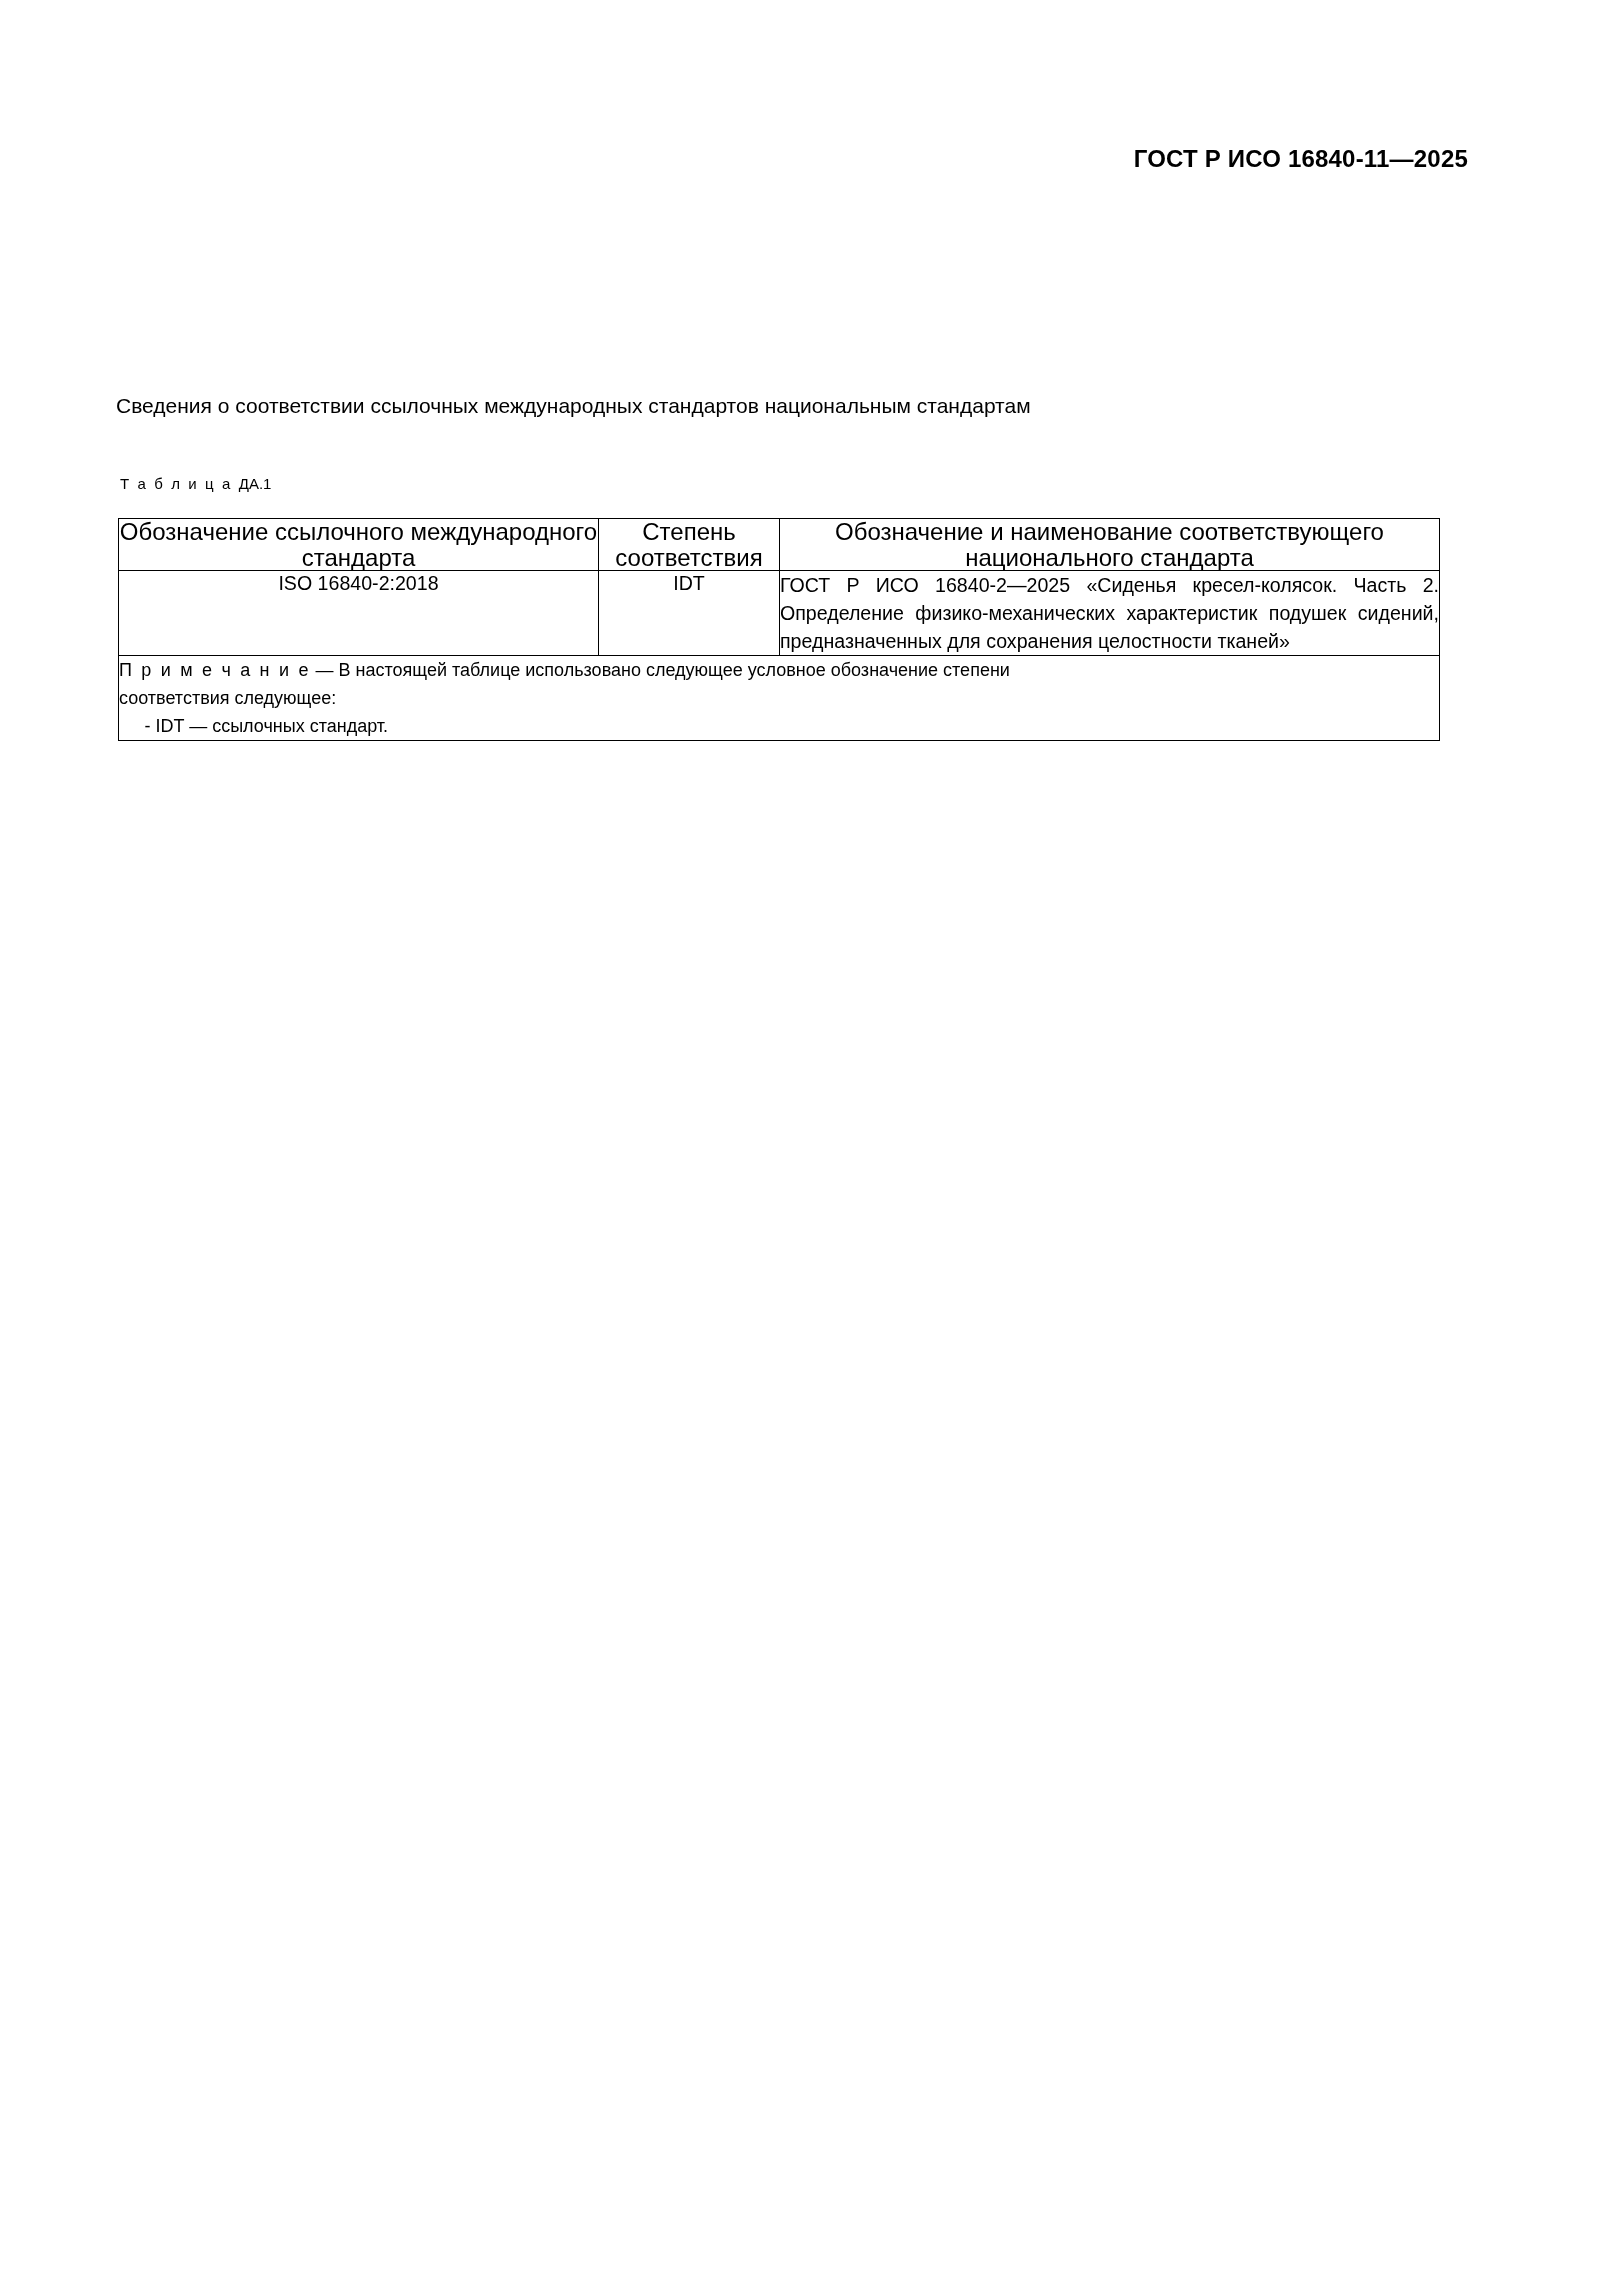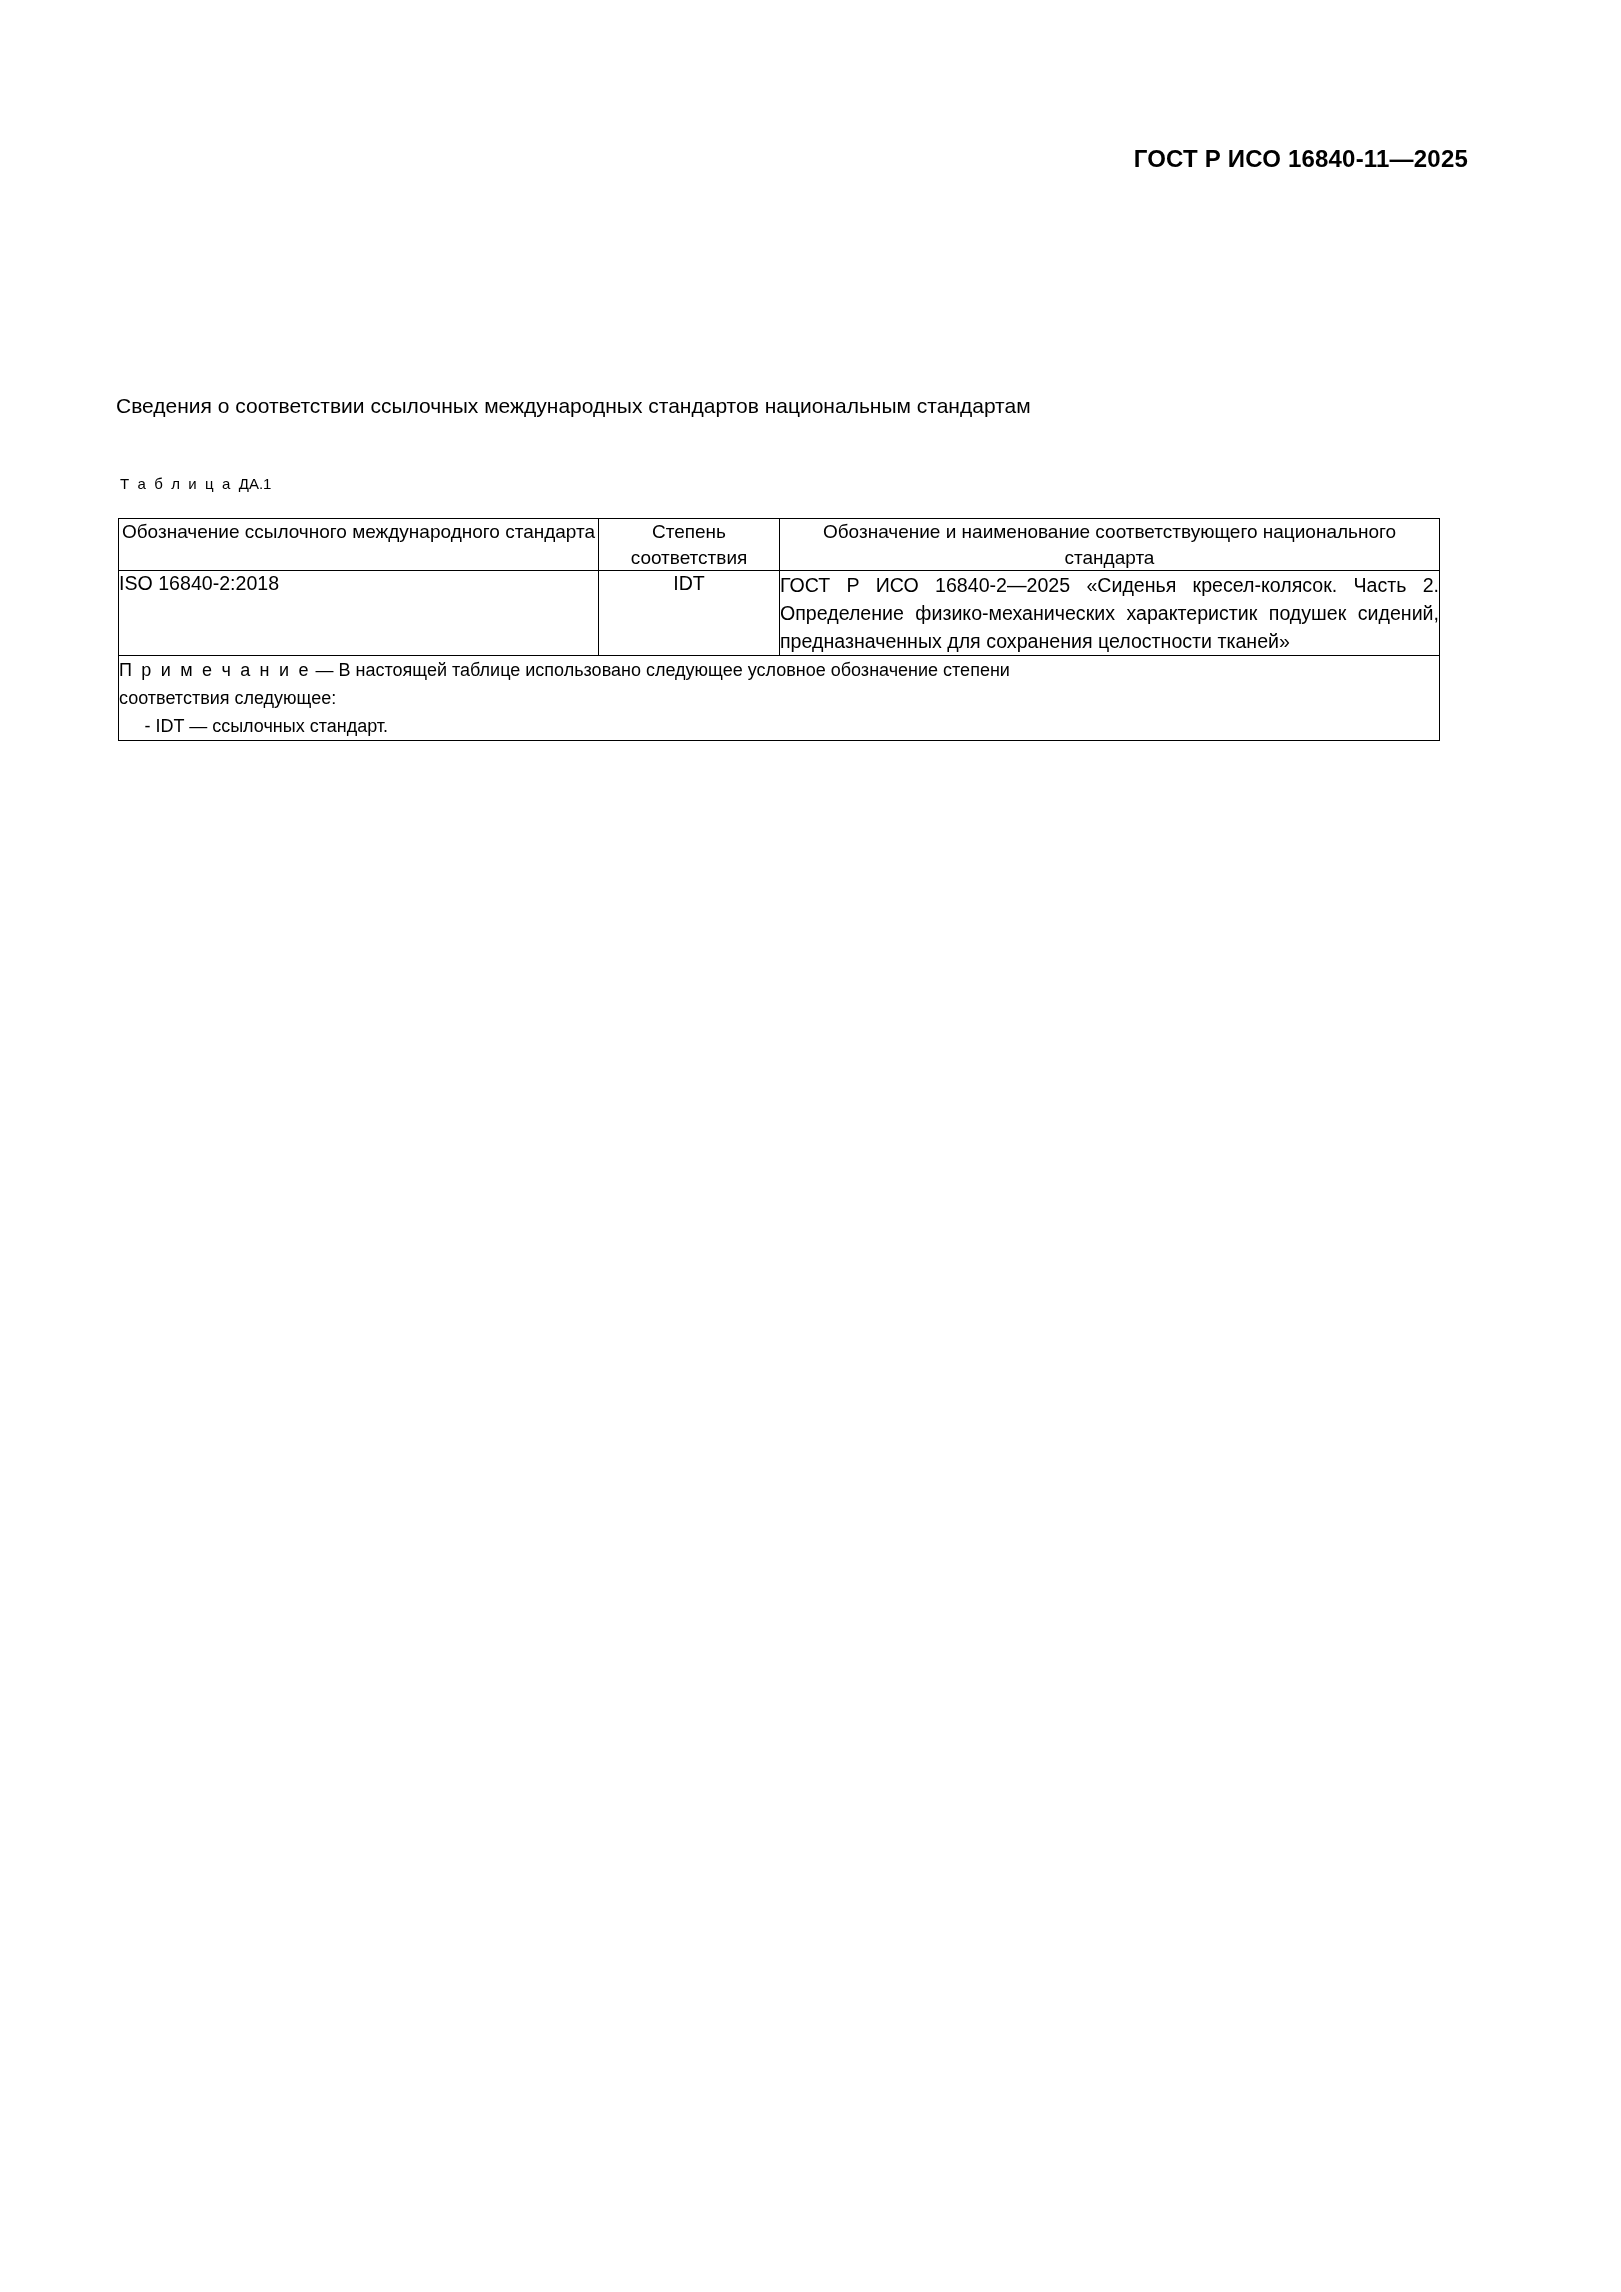--- a/index.html
+++ b/index.html
@@ -90,33 +90,33 @@
     table-layout: fixed;
   }
   .tbl td, .tbl th {
     border: 1.5px solid #000000;
     vertical-align: top;
     padding: 0;
     font-weight: normal;
   }
   .th-cell {
     text-align: center;
-    font-size: 19px;
+    font-size: 24px;
     line-height: 25.5px;
     padding: 21.6px 13.7px 21.6px 13.7px;
   }
   .col1 { width: 480px; }
   .col2 { width: 181px; }
   .col3 { width: 660px; }
 
   .cell-iso {
     font-size: 19.6px;
     line-height: 25.5px;
     padding: 41px 0 41px 17.6px;
-    text-align: left;
+    text-align: center;
     vertical-align: middle;
   }
   .cell-idt {
     font-size: 19.6px;
     line-height: 25.5px;
     text-align: center;
     vertical-align: middle;
   }
   .cell-nat {
     font-size: 19.6px;

